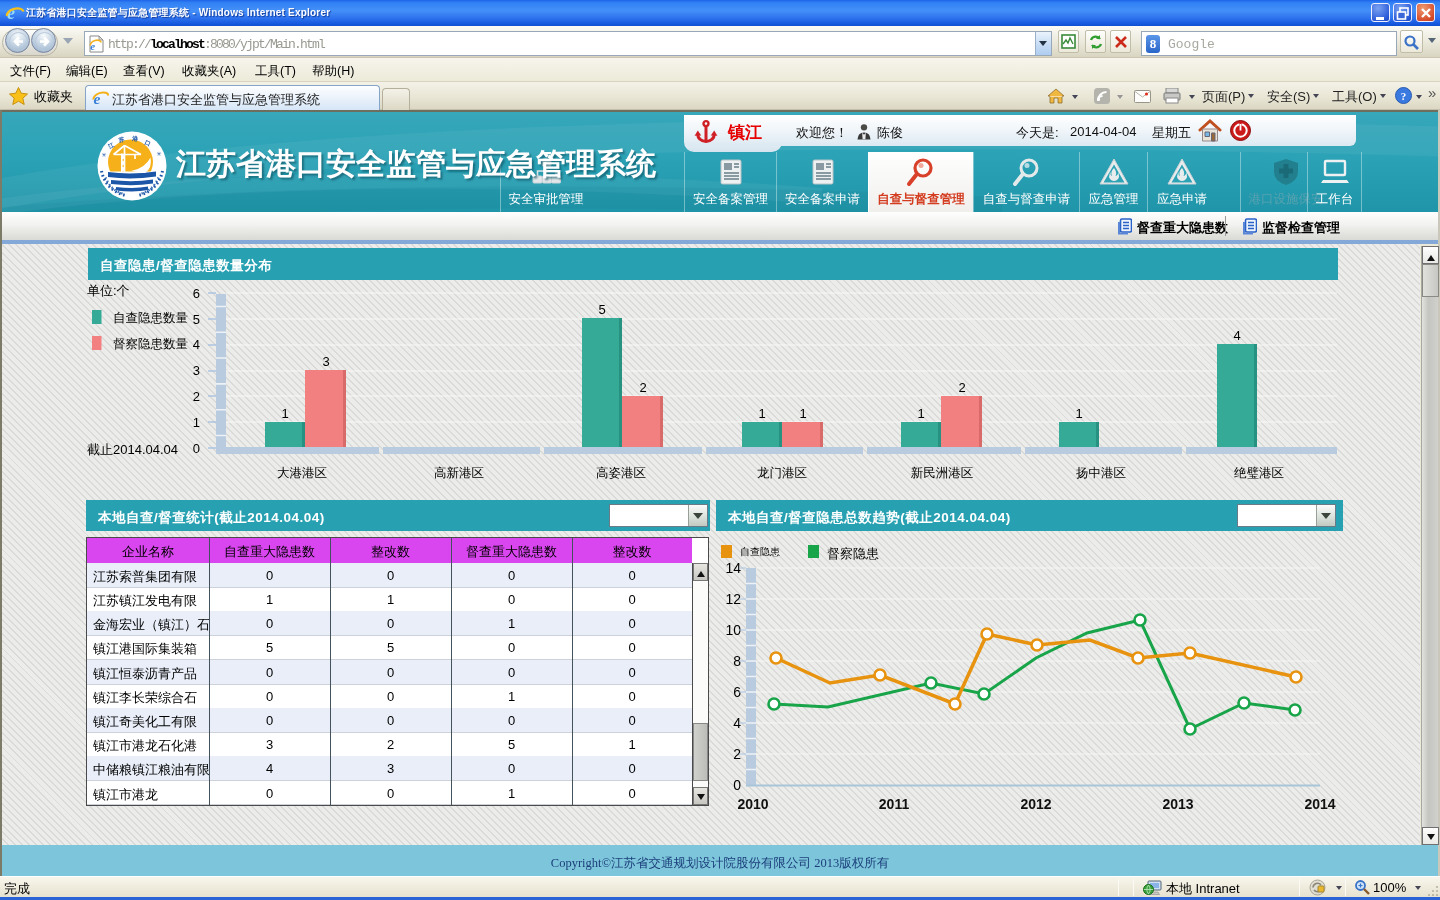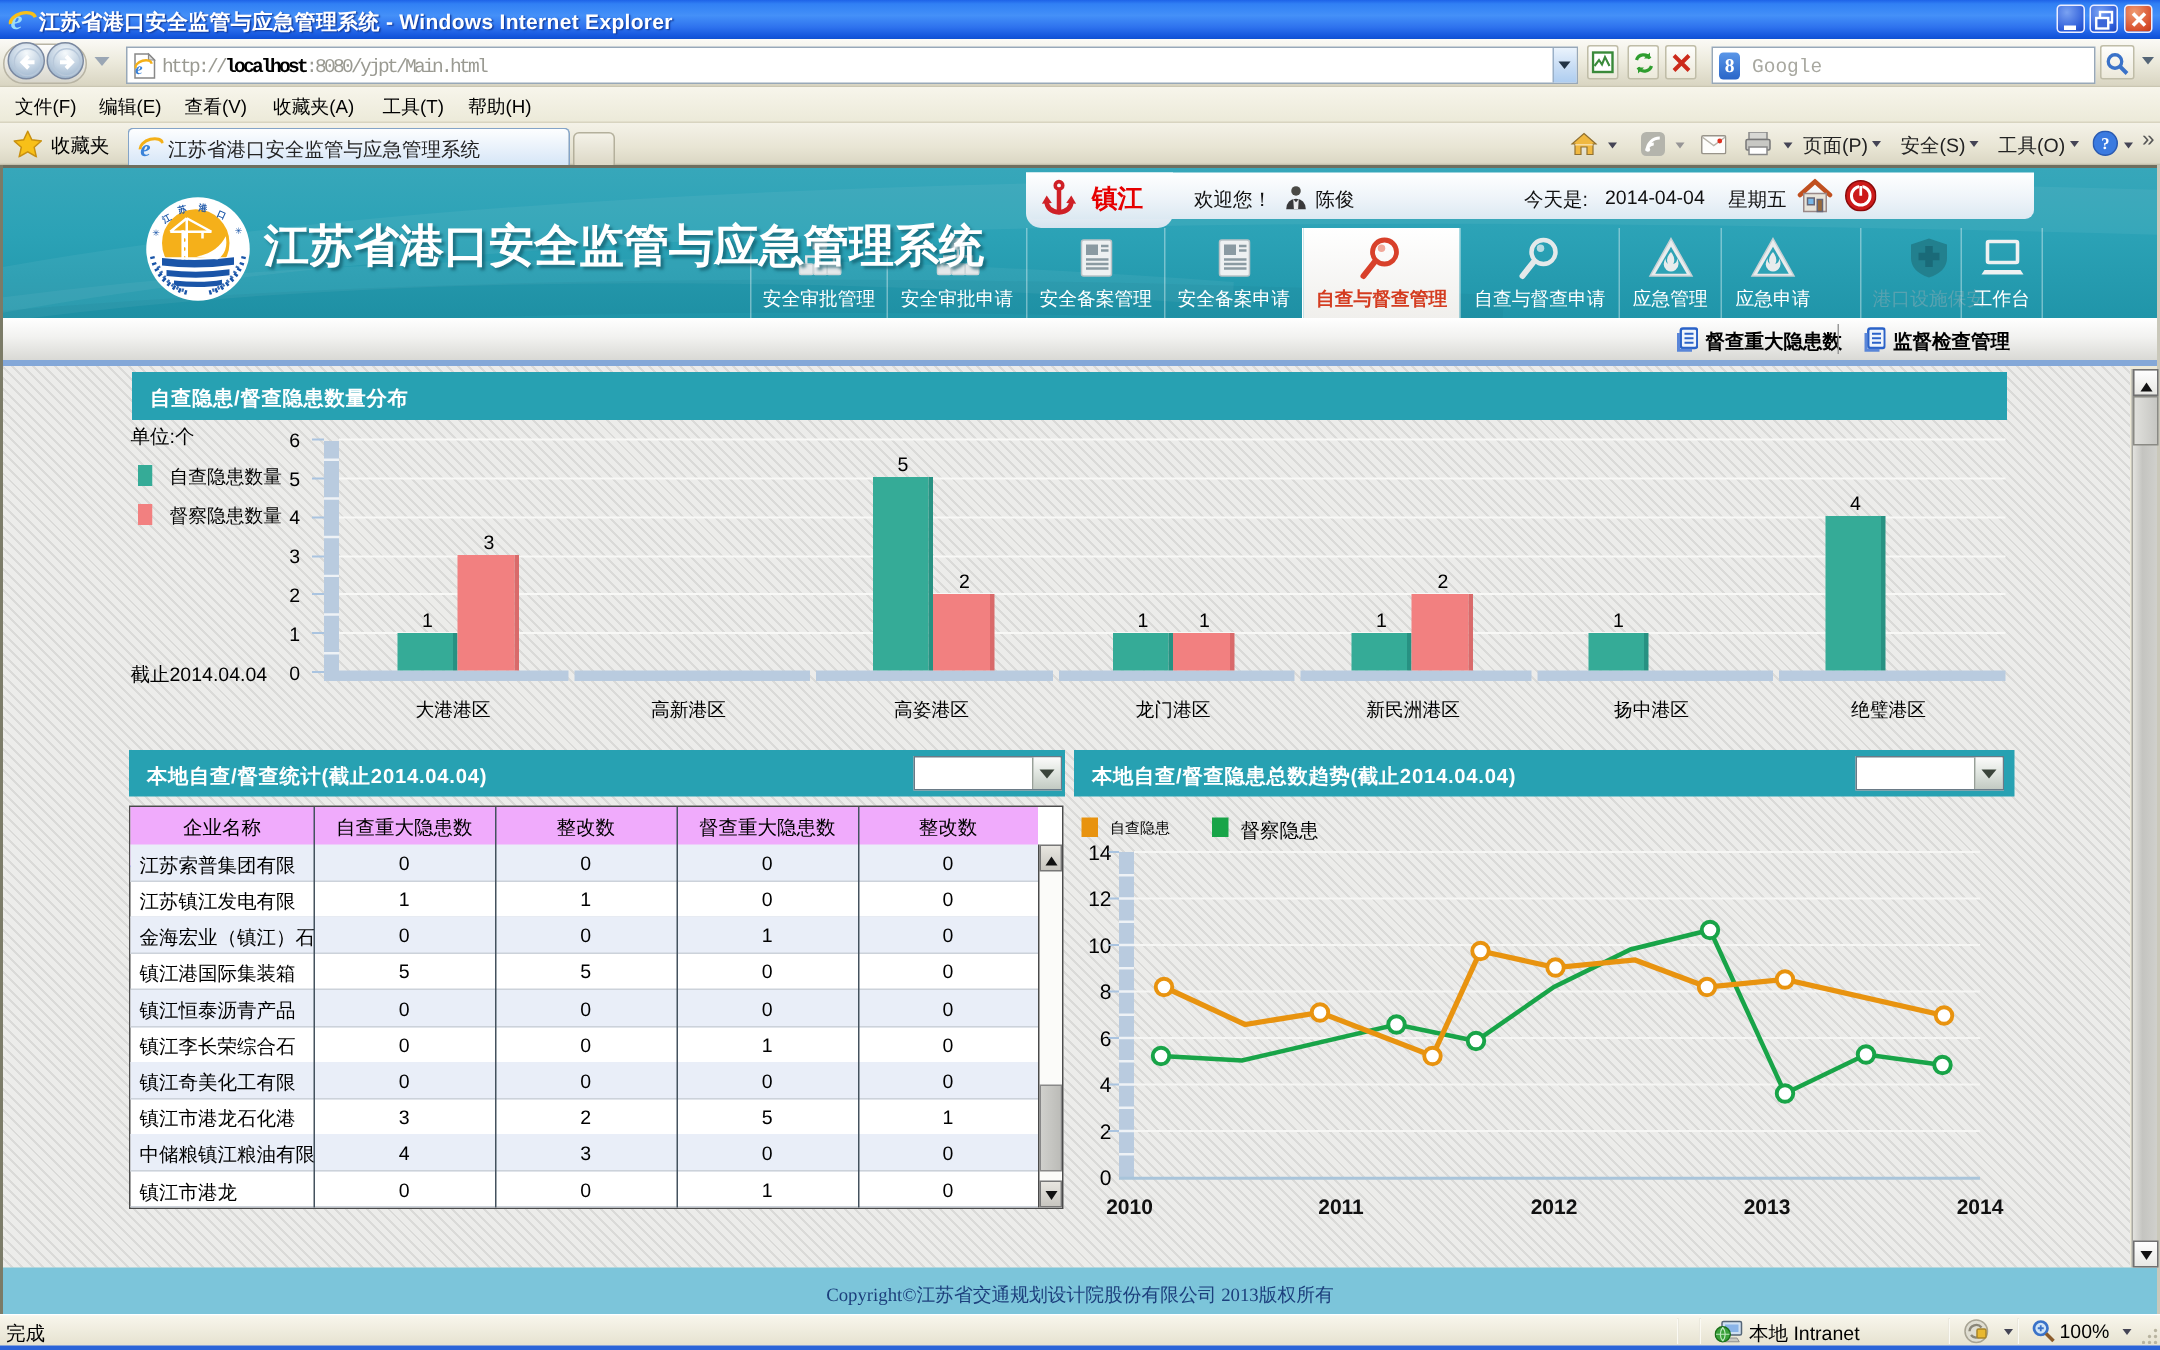--- a/index.html
+++ b/index.html
@@ -3,21 +3,21 @@
 <meta charset="utf-8">
 <style>
   * { margin:0; padding:0; box-sizing:border-box; }
   html,body { width:1440px; height:900px; overflow:hidden; }
   body { font-family:"Liberation Sans", sans-serif; position:relative; background:#ece9d8; }
   .abs { position:absolute; }
   svg { display:block; }
 
   #titlebar { position:absolute; left:0; top:0; width:1440px; height:26px;
     background:linear-gradient(180deg,#1e63e8 0%,#3180f4 10%,#4490f8 40%,#2e72ee 70%,#1557de 92%,#1050d0 100%); }
-  #titlebar .ttext { position:absolute; left:26px; top:6px; font-size:14px; font-weight:bold; color:#fff;
+  #titlebar .ttext { position:absolute; left:26px; top:6px; font-size:10px; font-weight:bold; color:#fff;
     text-shadow:1px 1px 1px #123a9a; letter-spacing:0.2px; white-space:nowrap; }
   .winbtn { position:absolute; top:3px; width:19px; height:19px; border-radius:3px;
     border:1px solid #eef; }
   .winbtn svg { position:absolute; left:0; top:0; }
   #btnmin { left:1371px; background:radial-gradient(circle at 35% 25%,#7aa2f2,#2a5ad8 75%,#1e46b8); }
   #btnmax { left:1393px; background:radial-gradient(circle at 35% 25%,#7aa2f2,#2a5ad8 75%,#1e46b8); }
   #btncls { left:1416px; background:radial-gradient(circle at 35% 25%,#ef9a70,#d8502e 70%,#c03a1a); }
 
   #addrbar { position:absolute; left:0; top:26px; width:1440px; height:32px;
     background:linear-gradient(180deg,#fbfaf6 0%,#eceadc 50%,#d9d5c2 100%);
@@ -98,21 +98,21 @@
   .phtext { position:absolute; left:12px; top:9px; letter-spacing:0.5px; }
   .combo { position:absolute; width:99px; height:23px; background:#fff; border:1px solid #6a7a86; }
   .combo .cbtn { position:absolute; right:0; top:0; width:19px; height:21px;
     background:linear-gradient(180deg,#fbfbfa,#dce2dc 55%,#c2cac2); border-left:1px solid #98a098; }
   .combo .cbtn:after { content:""; position:absolute; left:4px; top:8px; border:5px solid transparent; border-top:6px solid #3a443a; }
 
   
   #tbl { position:absolute; left:86px; top:537px; width:623px; height:269px; border:1px solid #4a4a4a; background:#fff; font-size:13px; }
   .trow { position:absolute; left:0; width:605px; height:25px; border-bottom:1px solid #ccd2da; }
   .trow.alt { background:#e9eef8; }
-  .trow.hd { background:#f0abfc; height:40px; border-bottom:1px solid #1d4ed8; }
+  .trow.hd { background:#d946ef; height:40px; border-bottom:1px solid #1d4ed8; }
   .tc { position:absolute; top:5px; text-align:center; color:#000; white-space:nowrap; }
   .c0 { left:0;   width:122px; text-align:left; padding-left:6px; }
   .c1 { left:122px; width:121px; }
   .c2 { left:243px; width:121px; }
   .c3 { left:364px; width:121px; }
   .c4 { left:485px; width:120px; }
   .vline { position:absolute; top:0; width:1px; height:267px; background:#44525e; }
   #tsb { position:absolute; right:0; top:25px; width:16px; height:242px; background:#fbfbf9; border-left:1px solid #4a4a4a; }
   .tsbtn { position:absolute; left:0; width:15px; height:18px; background:linear-gradient(180deg,#e8e6e0,#c8c6c0); border:1px solid #777; }
   .tri-u { position:absolute; left:3px; top:5px; width:0; height:0; border:4px solid transparent; border-bottom:6px solid #111; margin-top:-2px;}
@@ -359,32 +359,20 @@
         <g fill="#e4e8ea" stroke="#cdd5d8">
           <rect x="12" y="3" width="9" height="7" rx="1"></rect>
           <rect x="3" y="20" width="9" height="7" rx="1"></rect>
           <rect x="12.5" y="20" width="9" height="7" rx="1"></rect>
           <rect x="21.5" y="20" width="9" height="7" rx="1"></rect>
         </g>
         <path d="M16.5 10 V15 M7.5 20 V15 H26 V20 M16.5 15 V20" stroke="#dde4e6" fill="none" stroke-width="1.6"></path>
       </svg>
       <div class="lbl">安全审批管理</div>
     </div>
-  <div class="navitem" style="left:589px;width:93px">
-      <svg class="nicon" viewBox="0 0 32 32">
-        <g fill="#e4e8ea" stroke="#cdd5d8">
-          <rect x="12" y="3" width="9" height="7" rx="1"></rect>
-          <rect x="3" y="20" width="9" height="7" rx="1"></rect>
-          <rect x="12.5" y="20" width="9" height="7" rx="1"></rect>
-          <rect x="21.5" y="20" width="9" height="7" rx="1"></rect>
-        </g>
-        <path d="M16.5 10 V15 M7.5 20 V15 H26 V20 M16.5 15 V20" stroke="#dde4e6" fill="none" stroke-width="1.6"></path>
-      </svg>
-      <div class="lbl">安全审批申请</div>
-    </div>
   <div class="navitem" style="left:682px;width:92px">
       <svg class="nicon" viewBox="0 0 32 32">
         <rect x="6" y="4" width="20" height="24" rx="1.5" fill="#eef1f2" stroke="#b9c2c6"></rect>
         <rect x="9" y="7" width="8" height="7" fill="#8a9aa2"></rect>
         <path d="M19 8 h5 M19 11 h5 M9 17 h15 M9 20 h15 M9 23 h15" stroke="#8a9aa2" stroke-width="1.8"></path>
       </svg>
       <div class="lbl">安全备案管理</div>
     </div>
   <div class="navitem" style="left:774px;width:92px">
       <svg class="nicon" viewBox="0 0 32 32">

